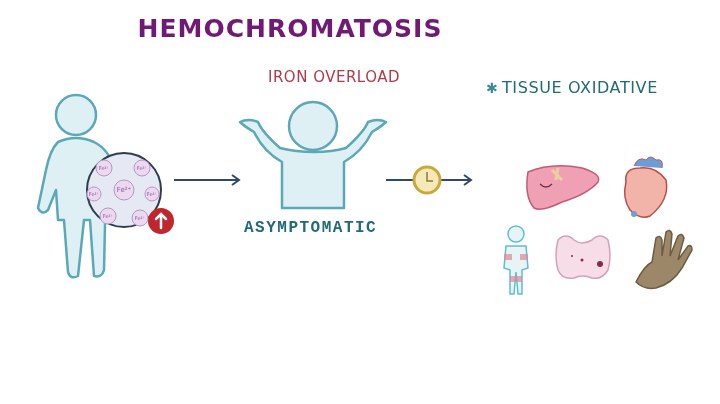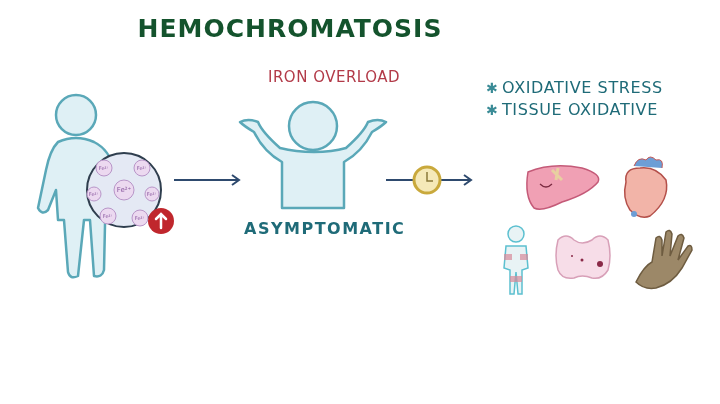--- a/index.html
+++ b/index.html
@@ -1,23 +1,23 @@
 <!DOCTYPE html>
 <html><head>
 <meta charset="utf-8">
 <style>
   html,body{margin:0;padding:0;background:#fff;}
   body{width:720px;height:404px;position:relative;overflow:hidden;font-family:"DejaVu Sans",sans-serif;}
   .abs{position:absolute;}
-  .title{left:0;width:580px;top:14px;text-align:center;font-weight:bold;font-size:25px;letter-spacing:1px;color:#14532d;font-family:"DejaVu Sans",sans-serif;}
+  .title{left:0;width:580px;top:14px;text-align:center;font-weight:bold;font-size:25px;letter-spacing:1px;color:#701a75;font-family:"DejaVu Sans",sans-serif;}
   .subtitle{left:0;width:668px;top:48px;text-align:center;font-size:15px;letter-spacing:0.5px;color:#b23a48;margin-top:20px;}
   .effects{left:486px;top:77px;}
   .effect{font-size:16px;color:#1f6b78;letter-spacing:0.6px;line-height:22px;white-space:nowrap;}
   .effect .star{display:inline-block;width:16px;color:#3a8b96;font-size:14px;}
-  .label-asym{left:244px;top:219px;font-size:16px;font-weight:bold;letter-spacing:1.5px;color:#1f6b78;}
+  .label-asym{left:244px;top:219px;font-size:16px;font-weight:bold;letter-spacing:1.5px;color:#1f6b78;font-family:Liberation Mono, monospace;}
   svg{position:absolute;}
 </style>
 </head>
 <body>
 
 <div class="abs title">HEMOCHROMATOSIS</div>
 <div class="abs subtitle">IRON OVERLOAD</div>
 
 <svg style="left:18px;top:90px" width="160" height="190" viewBox="0 0 160 190">
   <g fill="#dff0f5" stroke="#5aa8b8" stroke-width="2.5" stroke-linejoin="round">
@@ -67,21 +67,20 @@
 
 <svg style="left:384px;top:165px" width="96" height="30" viewBox="0 0 96 30">
   <path d="M2 15 L86 15 M80 10 L87 15 L80 20" stroke="#2e4a6e" stroke-width="2" fill="none"></path>
 </svg>
 <svg style="left:412px;top:165px" width="30" height="30" viewBox="0 0 30 30">
   <circle cx="15" cy="15" r="13" fill="#f5e9b8" stroke="#c9a93c" stroke-width="3"></circle>
   <path d="M15 7 L15 16 L21 16" stroke="#8a7a3a" stroke-width="1.5" fill="none"></path>
 </svg>
 
 <div class="abs effects">
-  <div class="effect"><span class="star">✱</span><span>OXIDATIVE STRESS</span></div>
   <div class="effect"><span class="star">✱</span><span>TISSUE OXIDATIVE</span></div>
 </div>
 
 <svg style="left:522px;top:160px" width="82" height="56" viewBox="0 0 82 56">
   <path d="M6 12 Q30 2 60 8 Q80 14 76 22 Q66 34 40 42 Q20 52 12 48 Q2 36 6 12 Z" fill="#f0a0b4" stroke="#c45a78" stroke-width="1.5"></path>
   <path d="M18 24 Q24 30 30 24" stroke="#7a2a40" stroke-width="1.2" fill="none"></path>
   <path d="M30 10 L40 20 M36 8 L34 20" stroke="#e8d0a0" stroke-width="3"></path>
 </svg>
 <svg style="left:620px;top:154px" width="52" height="70" viewBox="0 0 52 70">
   <path d="M14 12 Q18 2 26 6 Q30 0 36 6 Q44 4 42 14" fill="#6c9ed6" stroke="#c45a58" stroke-width="1"></path>

